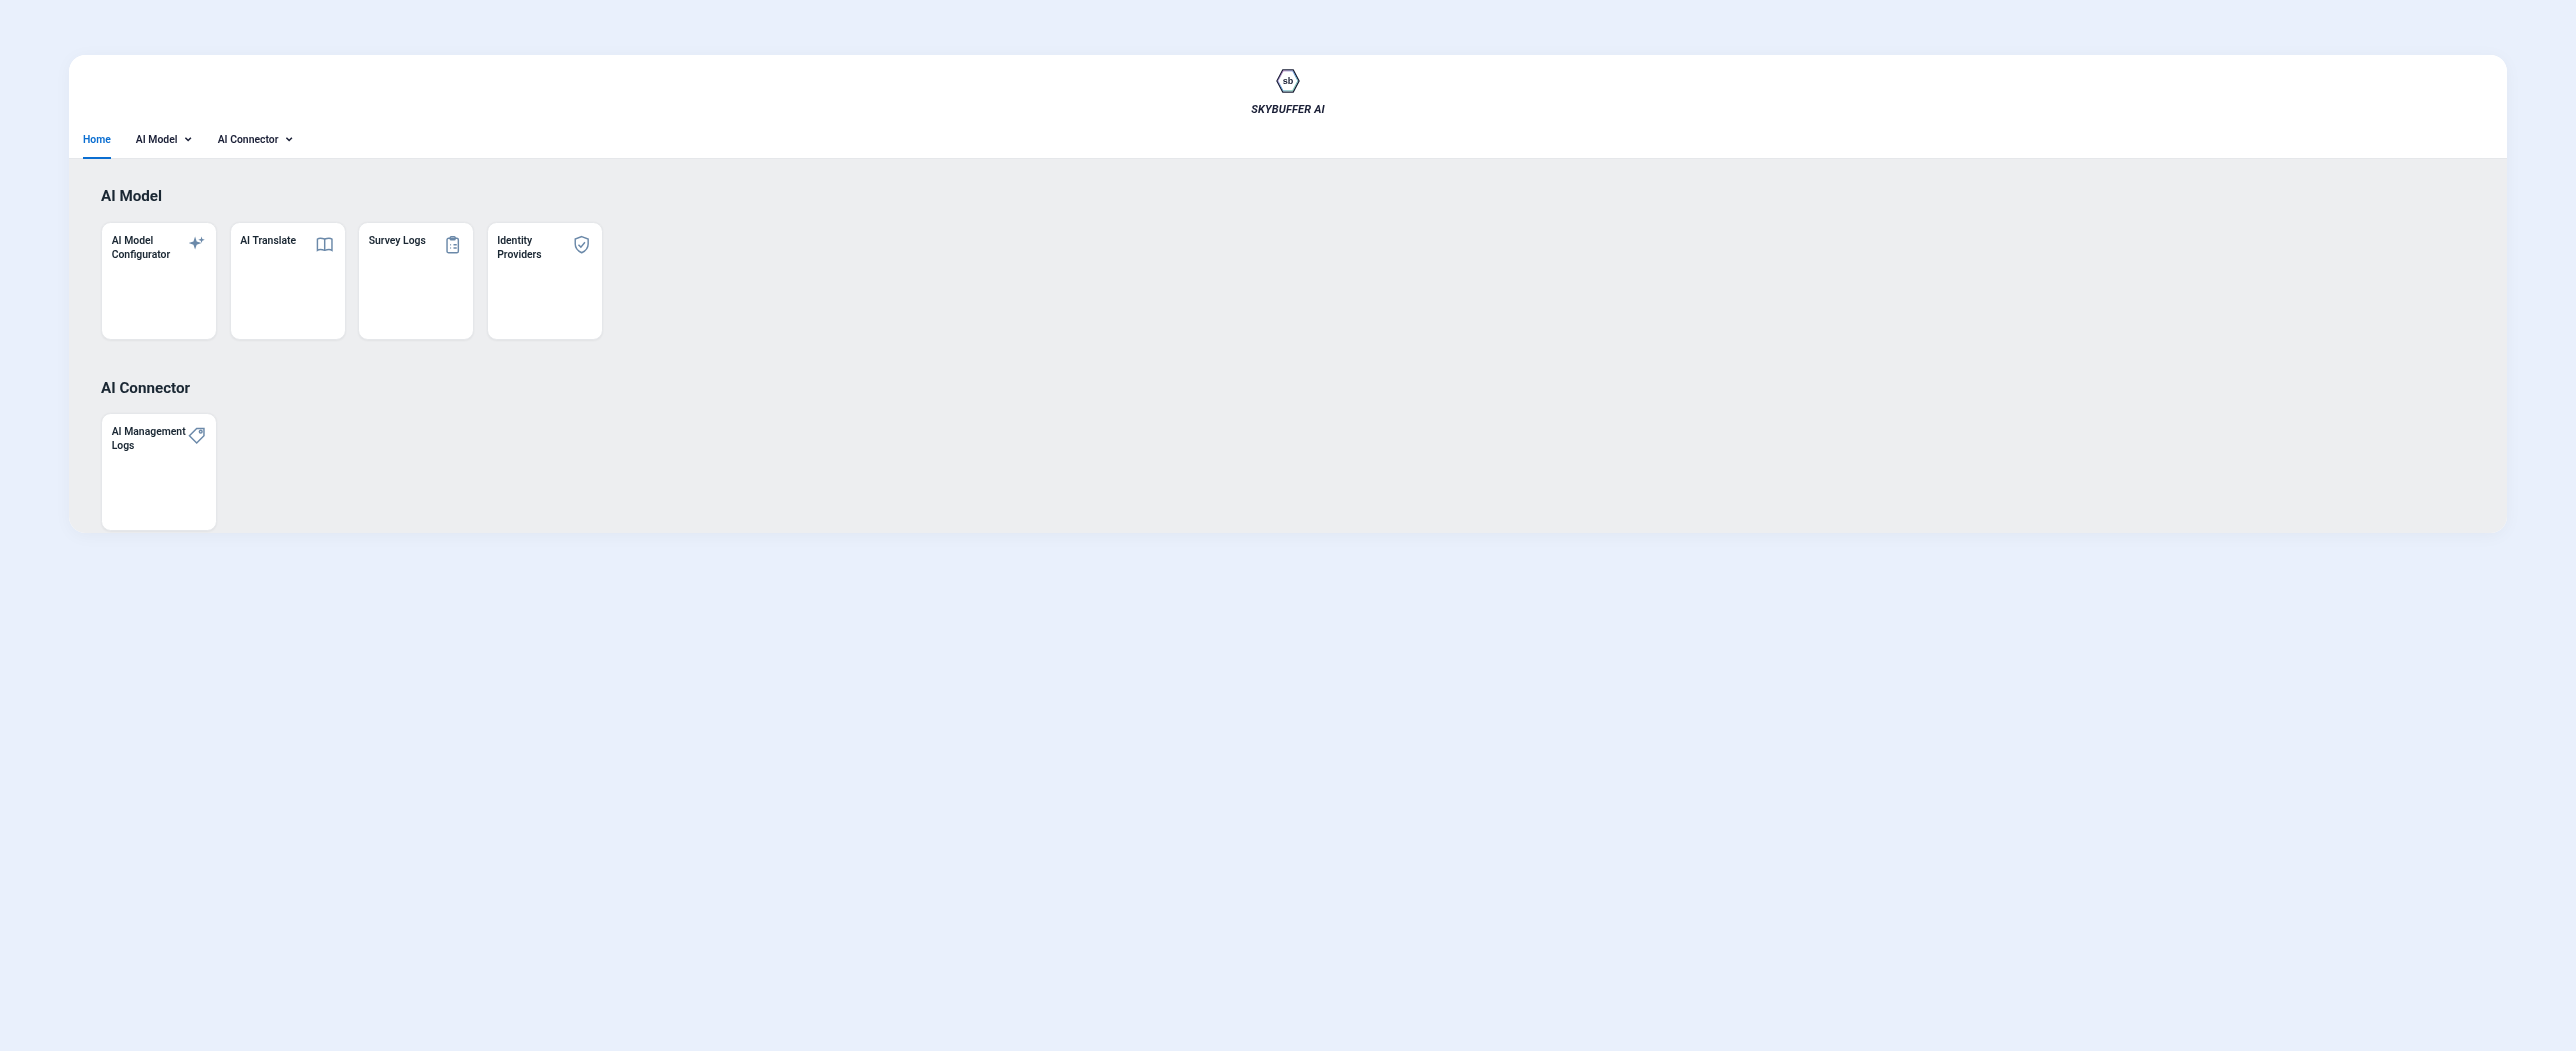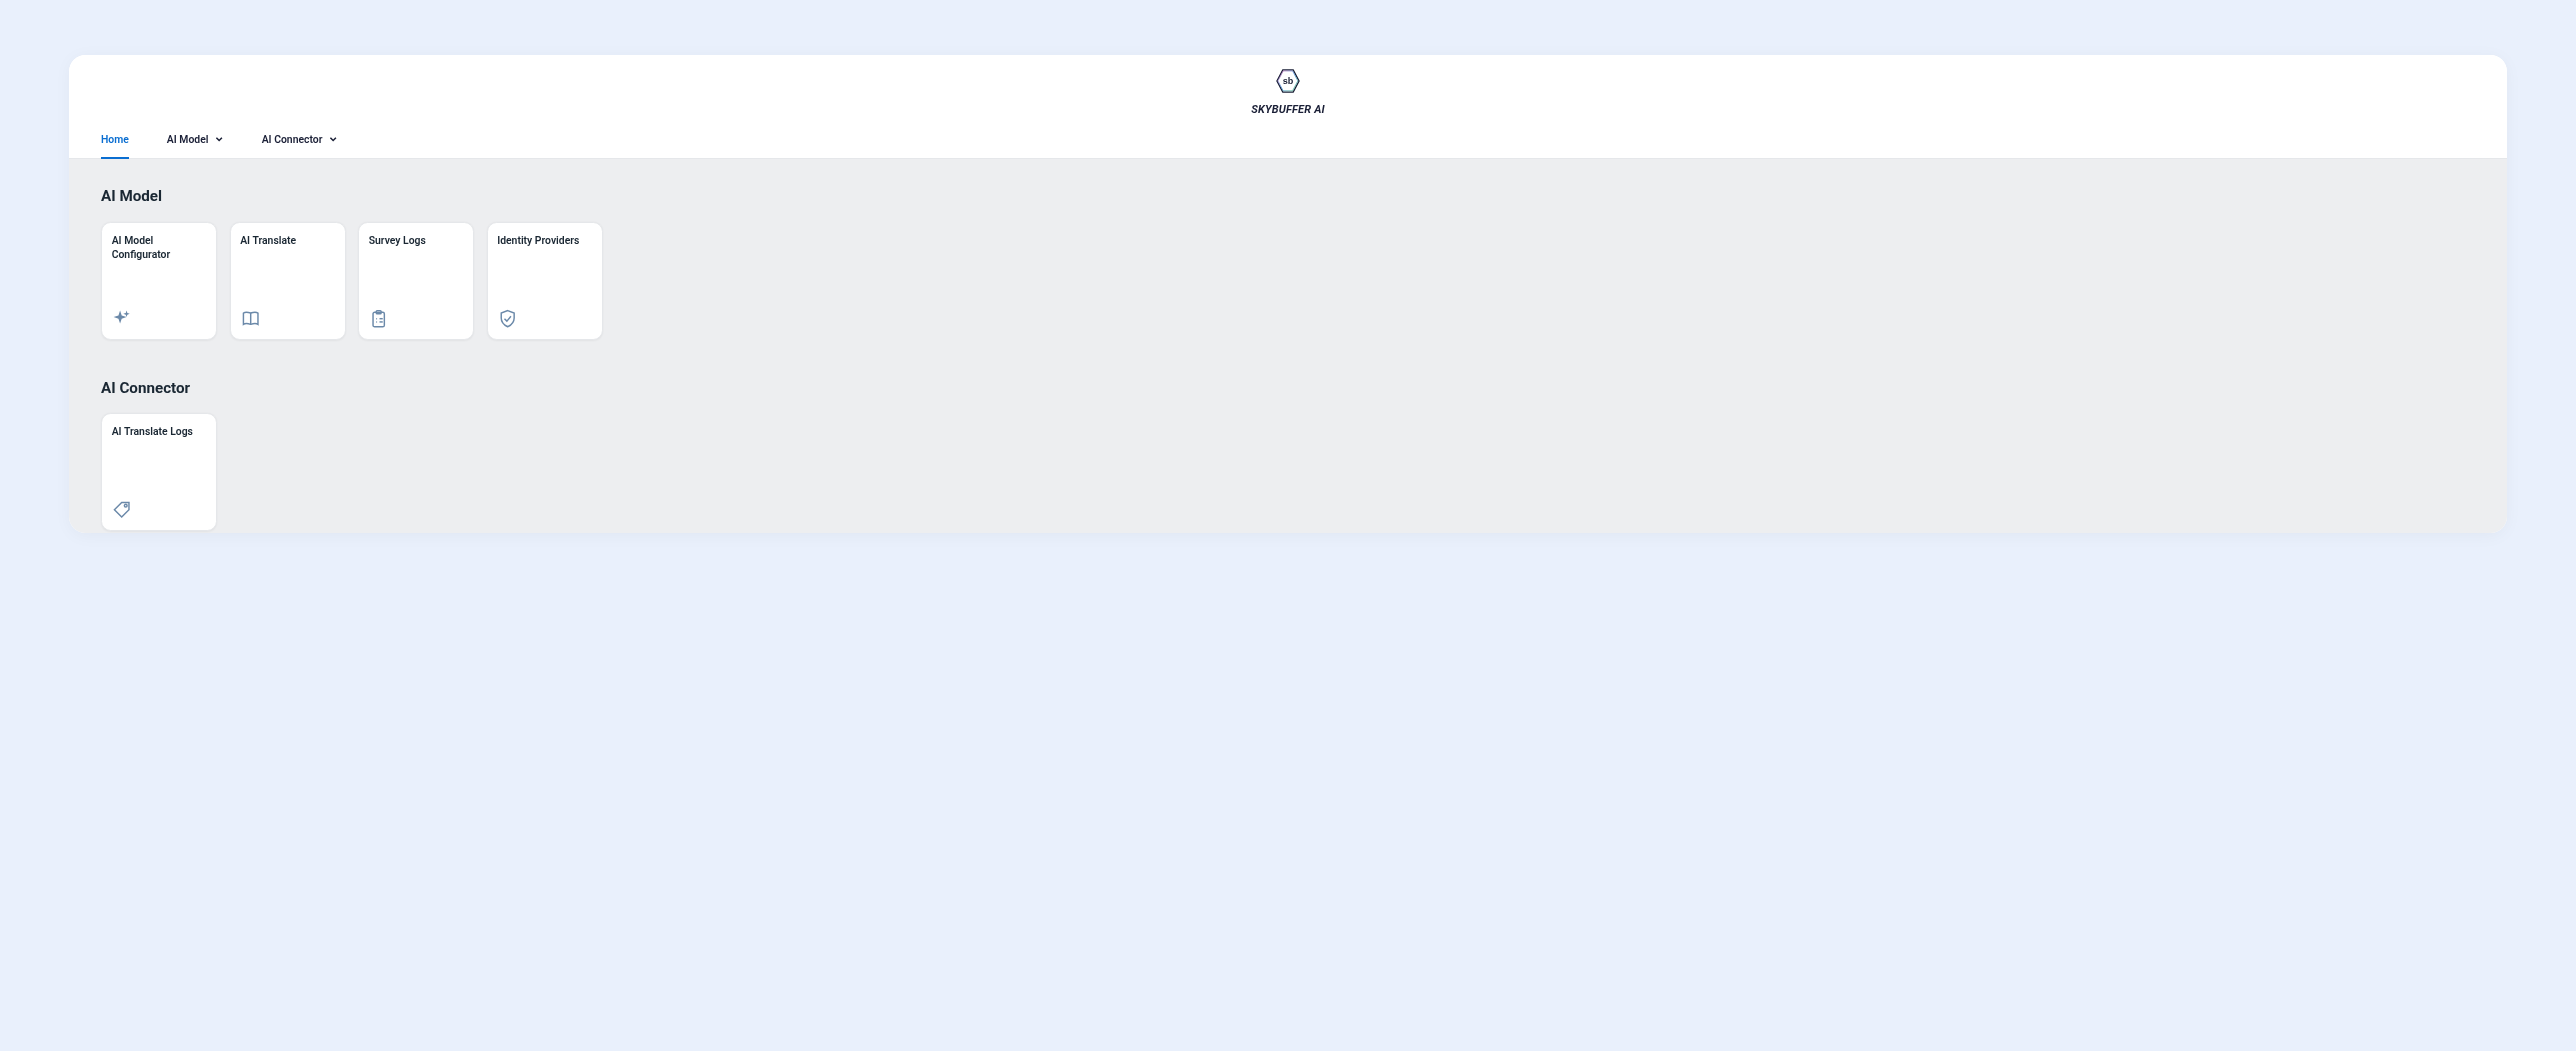--- a/index.html
+++ b/index.html
@@ -38,22 +38,22 @@
   .brand-name {
     font-size: 11px;
     font-weight: 700;
     color: #1a1f36;
     letter-spacing: 0.2px;
     font-style: italic;
   }
   .nav-row {
     display: flex;
     align-items: center;
-    gap: 38px;
-    padding: 0 32px;
+    gap: 25px;
+    padding: 0 14px;
   }
   .nav-item {
     display: flex;
     align-items: center;
     gap: 5.5px;
     padding: 9.7px 0 11px 0;
     font-size: 10.4px;
     font-weight: 600;
     color: #1a1f36;
     cursor: pointer;
@@ -92,21 +92,21 @@
     flex-wrap: wrap;
   }
   .tile {
     width: 116px;
     height: 118px;
     background: #ffffff;
     border: 0.7px solid #e5e7ea;
     border-radius: 9.7px;
     padding: 11px 9.7px 9.7px 9.7px;
     display: flex;
-    flex-direction: column;
+    flex-direction: row;
     justify-content: space-between;
     cursor: pointer;
     box-shadow: 0 0.7px 2.1px rgba(0,0,0,0.05);
   }
   .tile-title {
     font-size: 10.4px;
     font-weight: 600;
     color: #1a2733;
     line-height: 1.35;
   }
@@ -226,21 +226,21 @@
 
       </div>
     </div>
 
     <div class="section">
       <h2 class="section-title">AI Connector</h2>
       <div class="tile-row">
 
 
         <div class="tile">
-          <div class="tile-title">AI Translate Logs</div>
+          <div class="tile-title">AI Management Logs</div>
           <div class="tile-icon">
             <svg viewBox="0 0 24 24">
               <path d="M3 12 L12 3 L21 3 L21 12 L12 21 Z"></path>
               <circle cx="17" cy="7" r="1.7"></circle>
             </svg>
           </div>
         </div>
 
       </div>
     </div>

